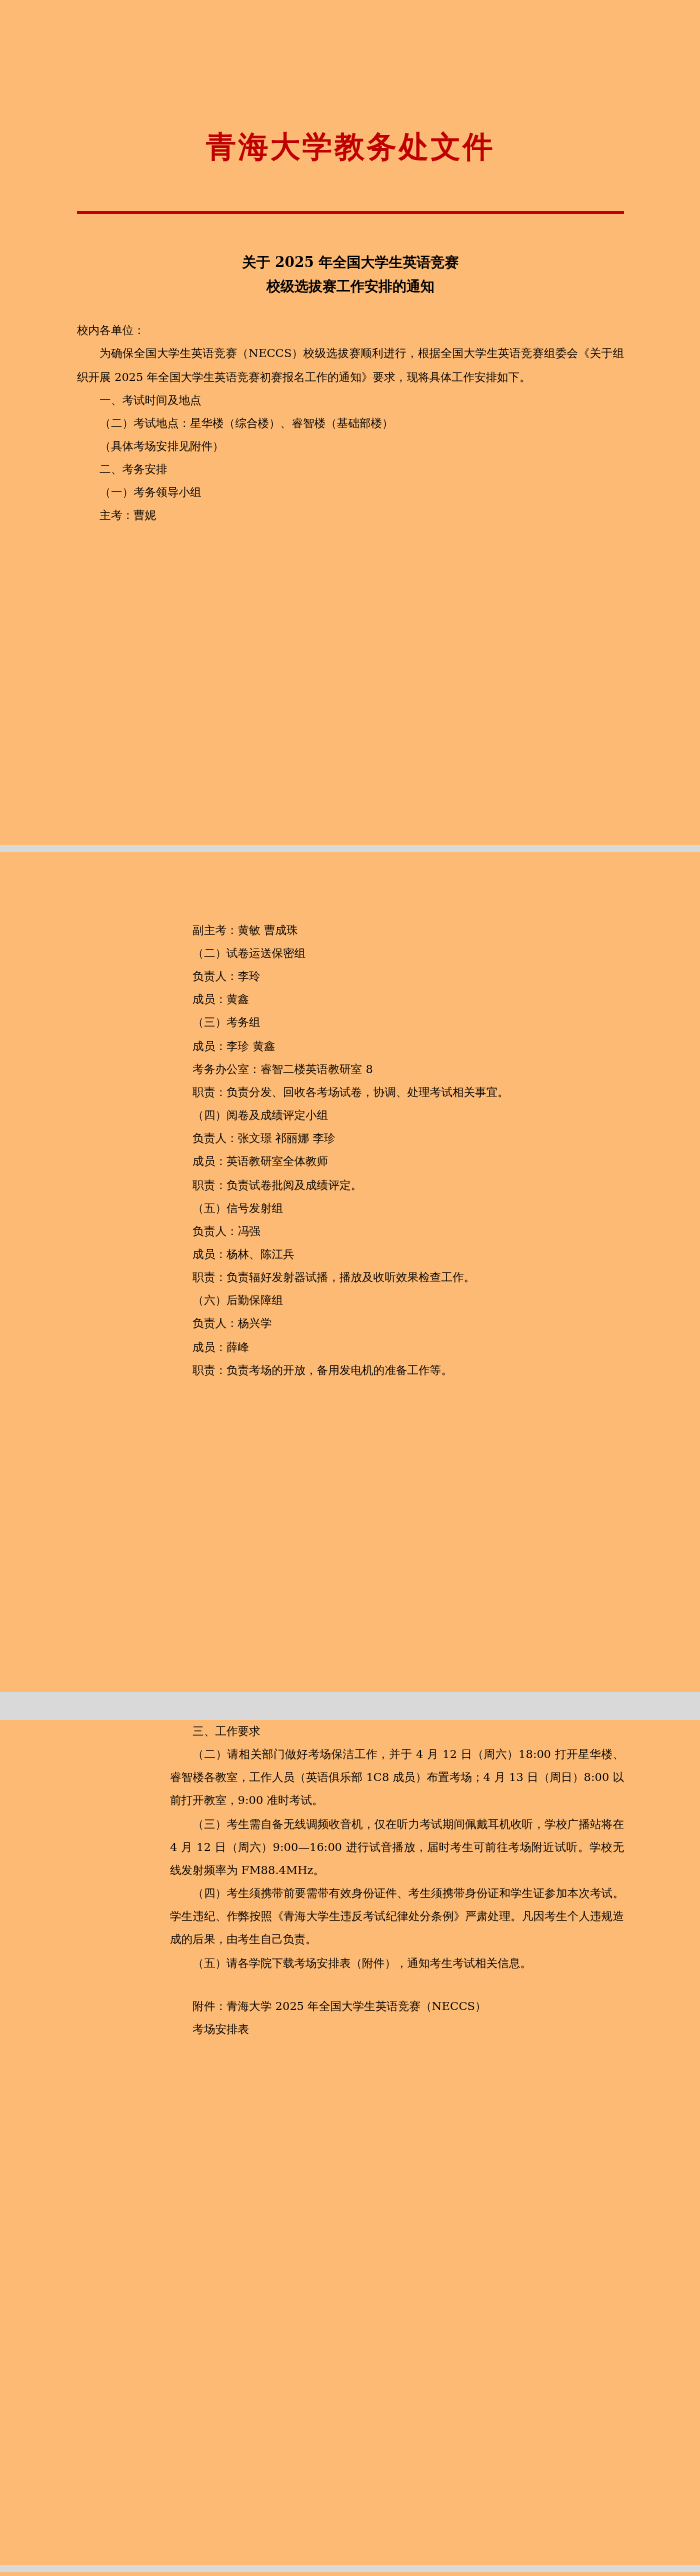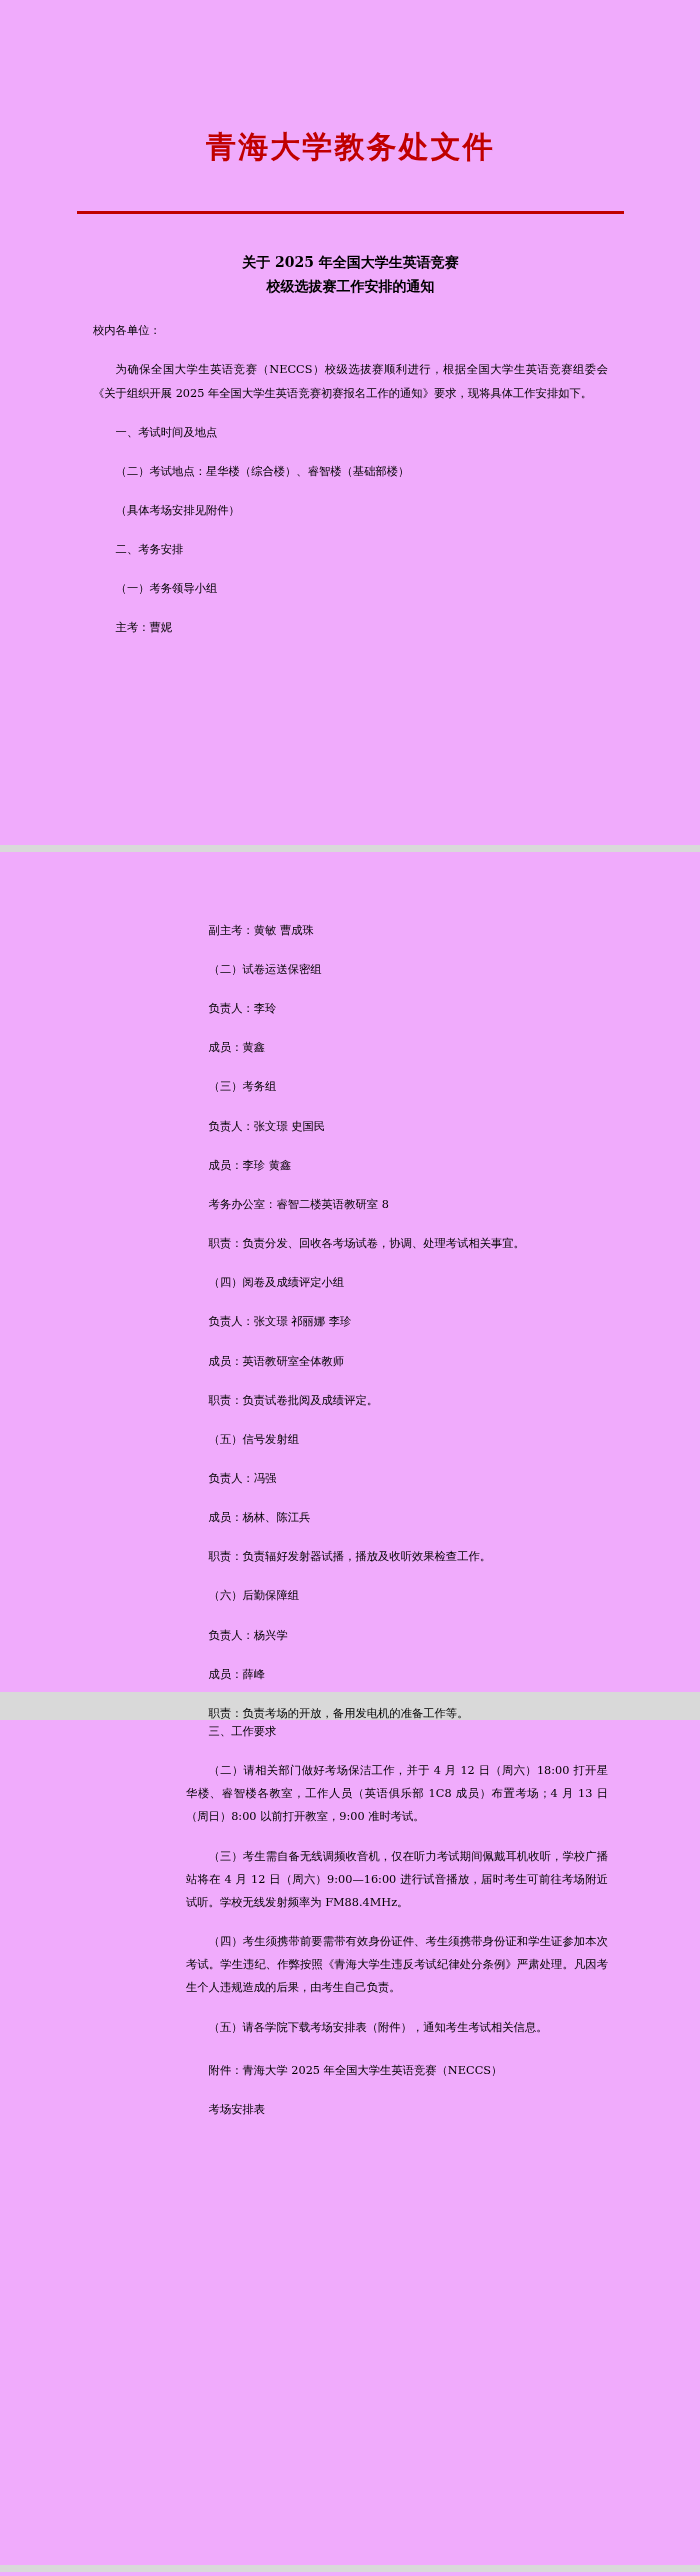--- a/index.html
+++ b/index.html
@@ -9,21 +9,21 @@
   }
   body {
     font-family: "DejaVu Sans", "Liberation Sans", sans-serif;
   }
   .doc {
     width: 701px;
     margin: 0 auto;
     background: #d9d9d9;
   }
   .page {
-    background: #f0abfc;
+    background: #fdba74;
     width: 701px;
     box-sizing: border-box;
     padding: 0 77px;
     position: relative;
   }
   .page-gap {
     height: 7.2px;
     background: #d9d9d9;
   }
 
@@ -58,21 +58,21 @@
     margin-top: 36px;
   }
   .body-text {
     font-family: "DejaVu Serif", "Liberation Serif", serif;
     font-size: 11.3px;
     line-height: 2.05;
     color: #000;
     margin-top: 20.6px;
   }
   .body-text p {
-    margin: 16px;
+    margin: 0;
     text-align: justify;
   }
   .indent2 { text-indent: 2em; }
 
   
   .page-2 { height: 840px; padding-top: 46px; }
   .page-3 { height: 845px; }
   .page-4 { height: 824px; padding-top: 62px; }
 
   .col-right {
@@ -111,21 +111,20 @@
 
   <div class="page page-2">
     <div class="body-text col-right">
       <p class="indent2">副主考：黄敏 曹成珠</p>
 
       <p class="indent2">（二）试卷运送保密组</p>
       <p class="indent2">负责人：李玲</p>
       <p class="indent2">成员：黄鑫</p>
 
       <p class="indent2">（三）考务组</p>
-      <p class="indent2">负责人：张文璟 史国民</p>
       <p class="indent2">成员：李珍 黄鑫</p>
       <p class="indent2">考务办公室：睿智二楼英语教研室 8</p>
       <p class="indent2">职责：负责分发、回收各考场试卷，协调、处理考试相关事宜。</p>
 
       <p class="indent2">（四）阅卷及成绩评定小组</p>
       <p class="indent2">负责人：张文璟 祁丽娜 李珍</p>
       <p class="indent2">成员：英语教研室全体教师</p>
       <p class="indent2">职责：负责试卷批阅及成绩评定。</p>
 
       <p class="indent2">（五）信号发射组</p>

